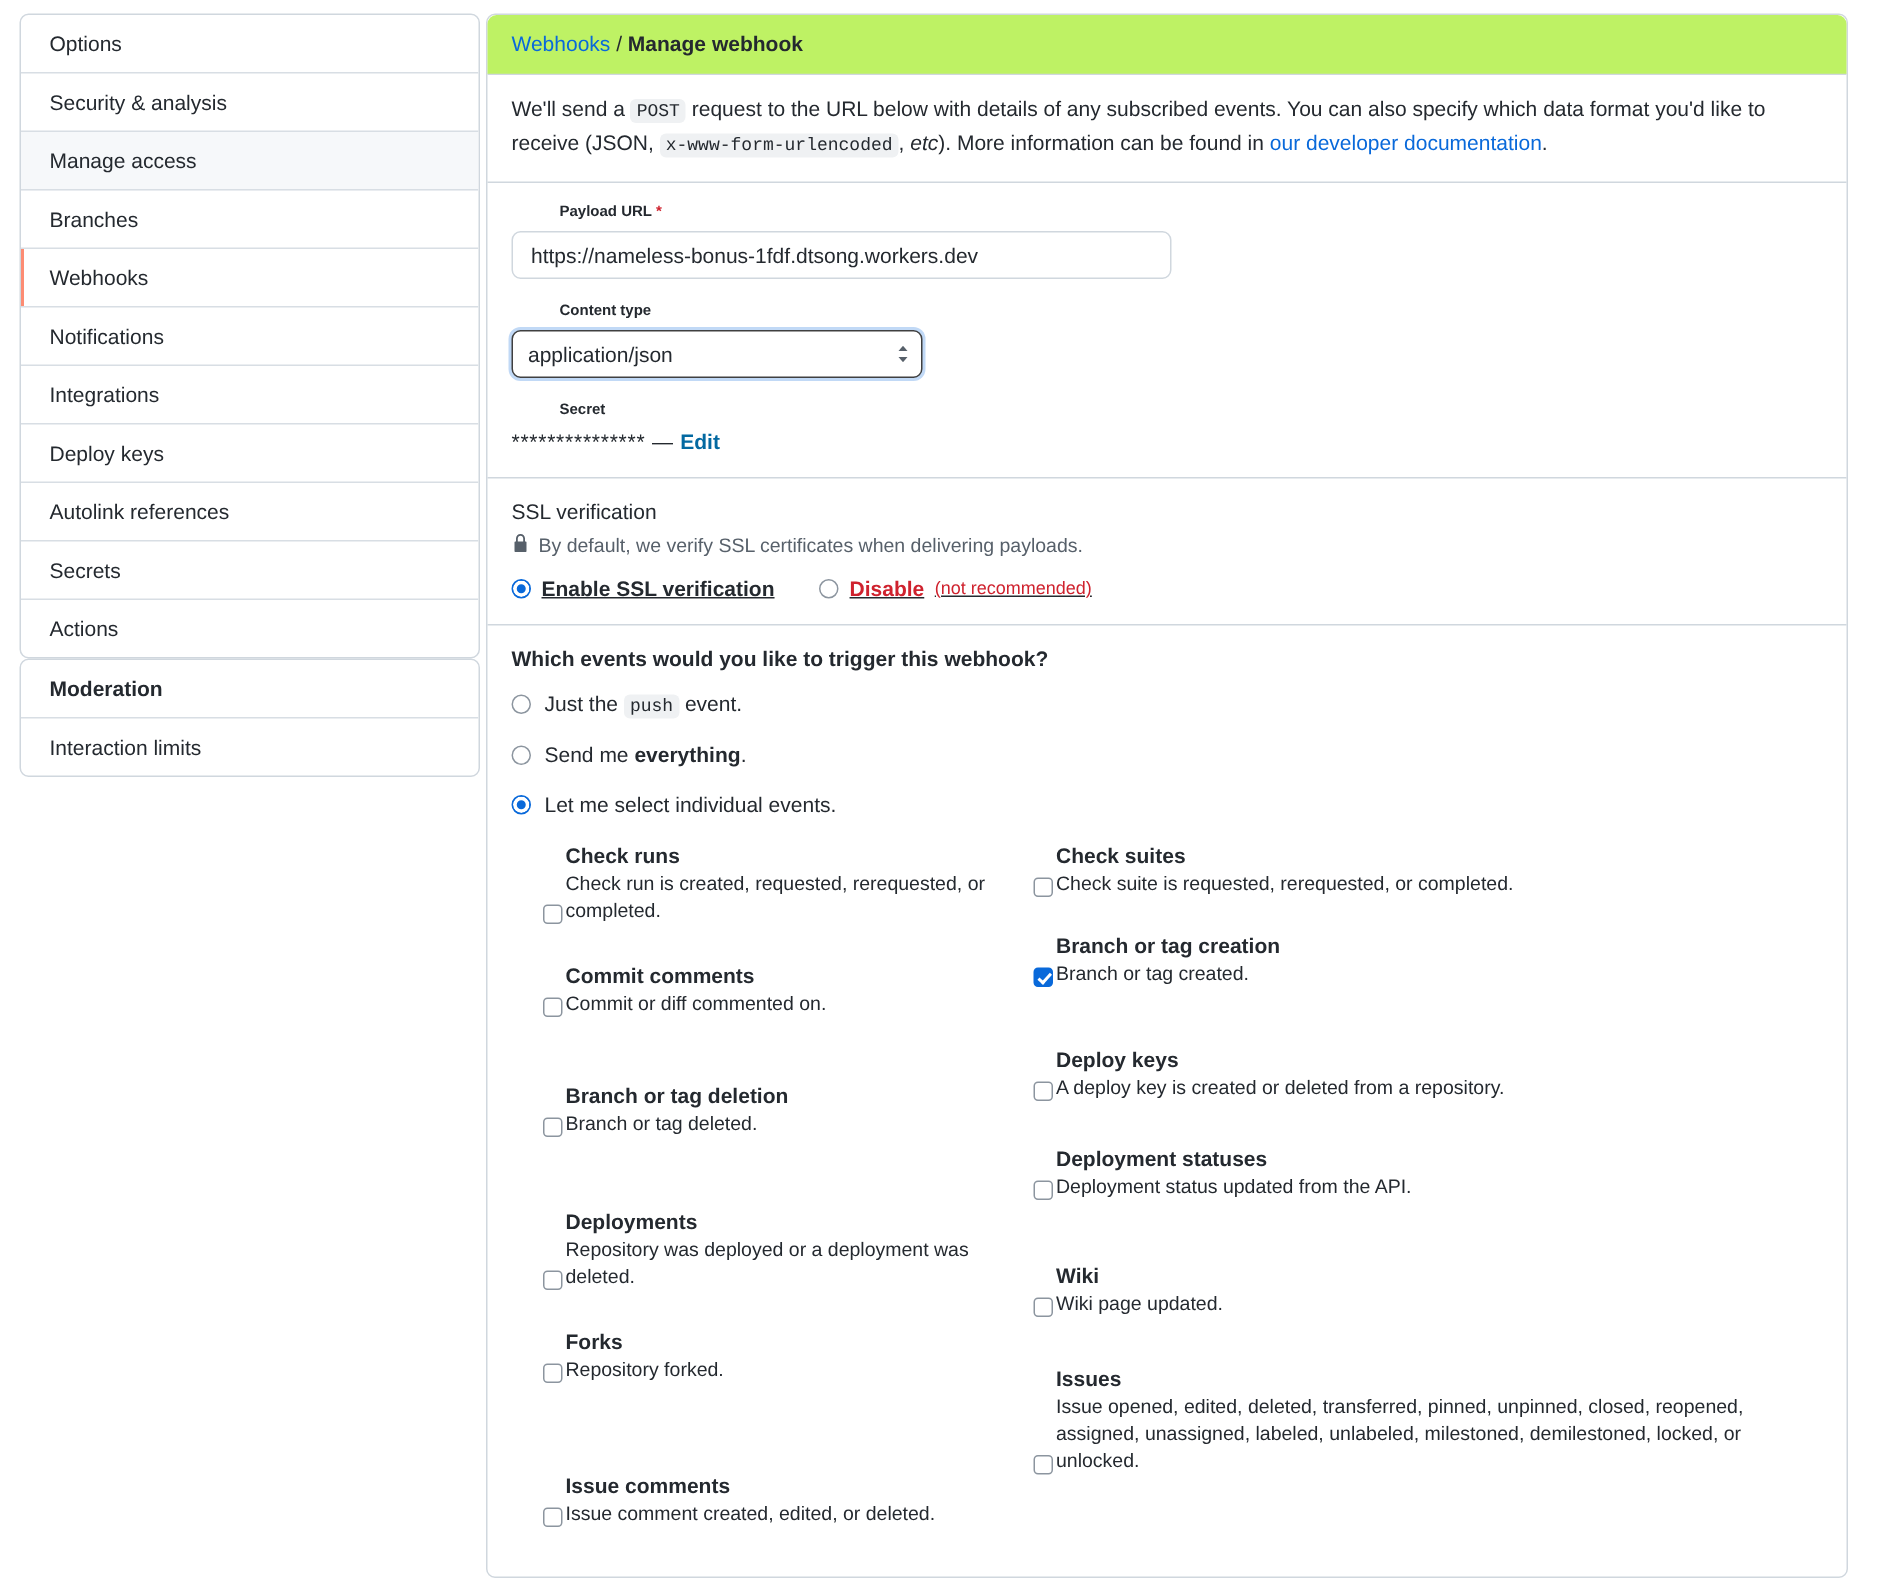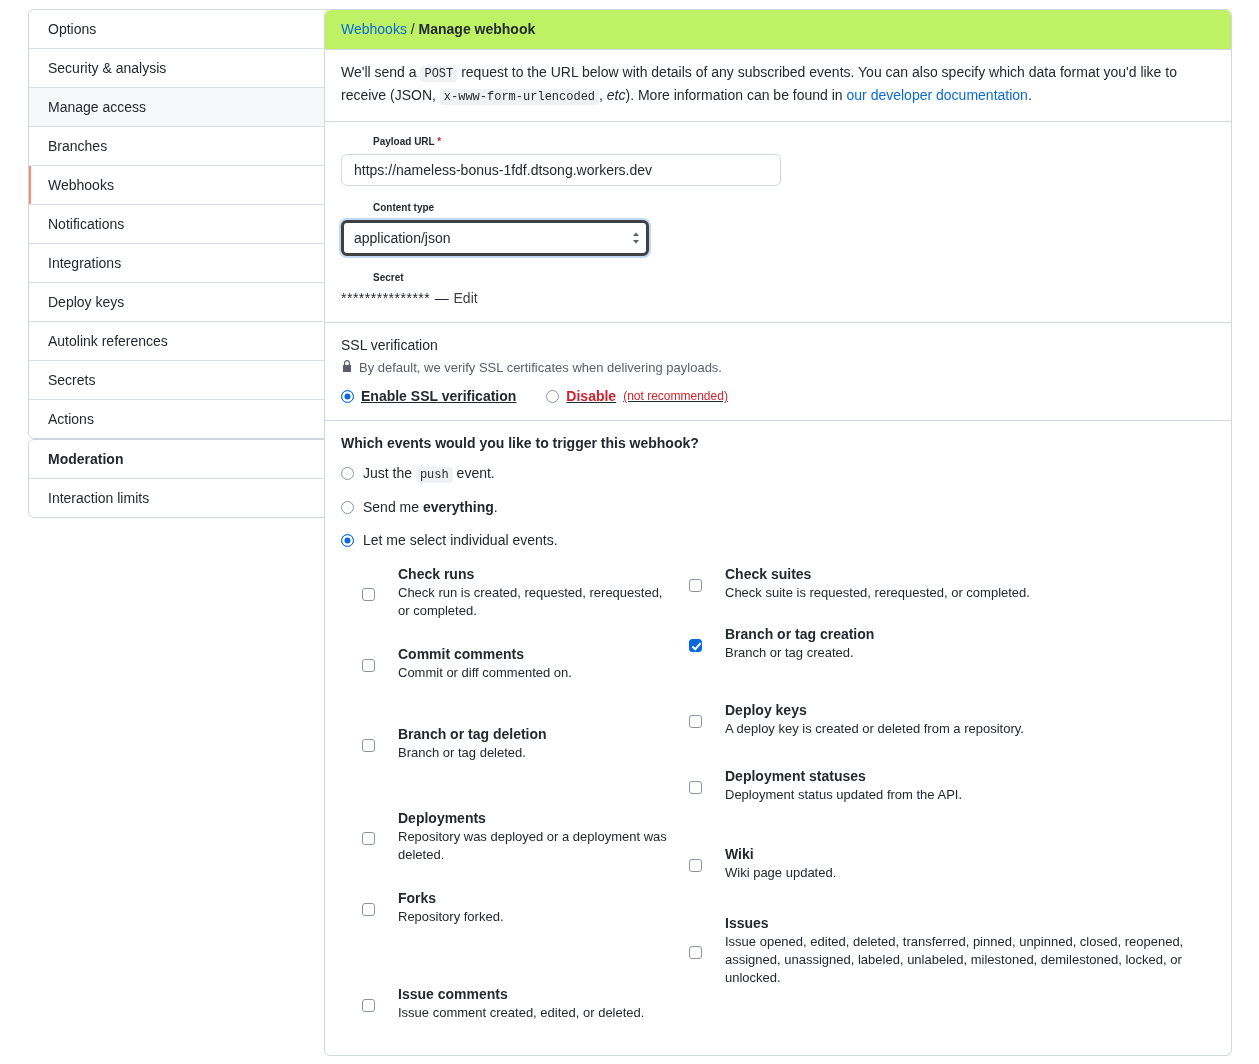--- a/index.html
+++ b/index.html
@@ -21,21 +21,21 @@
     font-family: "Liberation Mono", monospace;
     font-size: 12px;
     background: #eff1f3;
     padding: 1px 4px;
     border-radius: 4px;
   }
 
   
   .sidebar {
     position: absolute;
-    left: 28px;
+    left: 13px;
     top: 9px;
     width: 307px;
   }
   .menu-card {
     border: 1px solid #d0d7de;
     border-radius: 6px;
     overflow: hidden;
     background: #fff;
   }
   .menu-item {
@@ -122,25 +122,25 @@
     background: #fff;
     font-family: "Liberation Sans", sans-serif;
   }
   .select-wrap {
     position: relative;
     display: inline-block;
   }
   select.select-input {
     appearance: none;
     -webkit-appearance: none;
-    width: 308px;
+    width: 274px;
     padding: 5px 28px 5px 10px;
     font-size: 14px;
     line-height: 20px;
-    border: 3px solid #404040;
+    border: 1px solid #404040;
     box-shadow: 0 0 0 2px rgba(9,105,218,0.25);
     border-radius: 6px;
     background: #fff;
     color: #24292f;
     font-family: "Liberation Sans", sans-serif;
   }
   .select-arrows {
     position: absolute;
     right: 9px;
     top: 50%;
@@ -151,21 +151,21 @@
     color: #57606a;
     display: flex;
     flex-direction: column;
     gap: 1px;
   }
   .secret-row {
     font-size: 14px;
     color: #24292f;
     letter-spacing: 0.5px;
   }
-  .secret-row a { color: #404040; text-decoration: none; letter-spacing: normal; }
+  .secret-row a { color: #0369a1; text-decoration: none; letter-spacing: normal; font-weight: bold; }
 
   .ssl-note {
     display: flex;
     align-items: center;
     gap: 6px;
     color: #57606a;
     font-size: 13px;
     margin: 6px 0 12px 0;
     text-align: center;
   }
@@ -244,23 +244,23 @@
 
   .event-grid {
     display: grid;
     grid-template-columns: 313px 1fr;
     column-gap: 14px;
     padding-left: 21px;
     margin-top: 4px;
   }
   .event-item {
     display: flex;
-    gap: 23px;
+    gap: 2px;
     margin-bottom: 17px;
-    align-items: center;
+    align-items: flex-end;
   }
   .event-item .cb { margin-top: 3px; }
   .event-name {
     font-weight: bold;
     font-size: 14px;
     line-height: 18px;
     display: block;
   }
   .event-desc {
     font-size: 13px;

